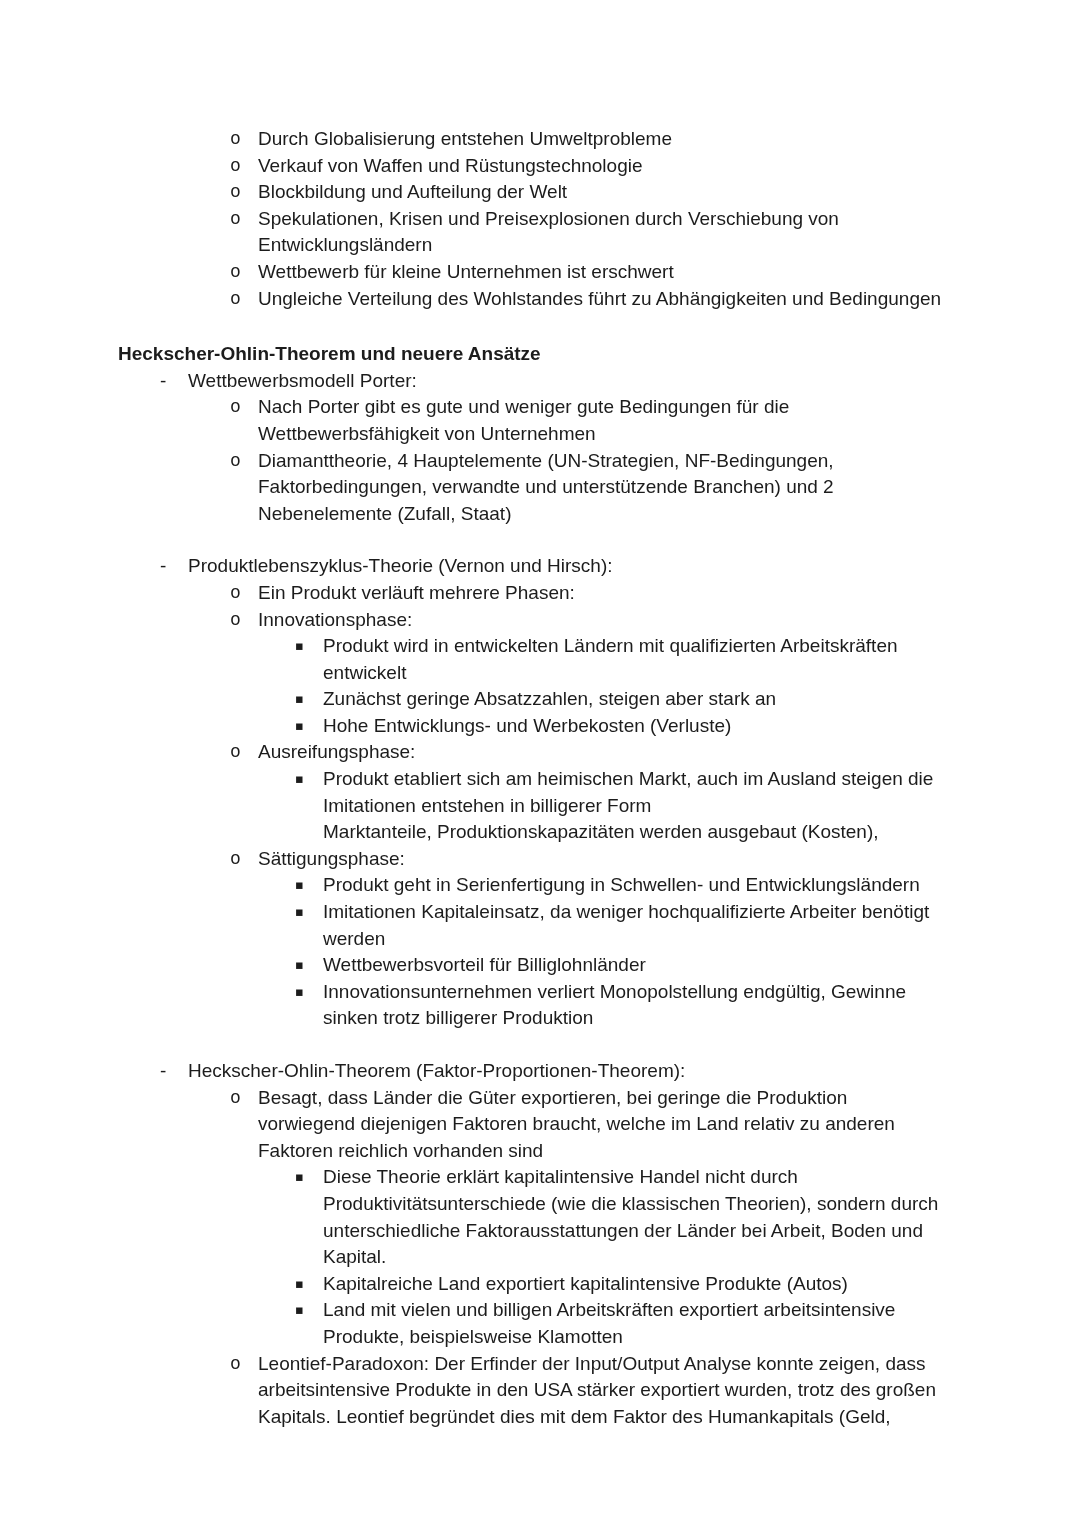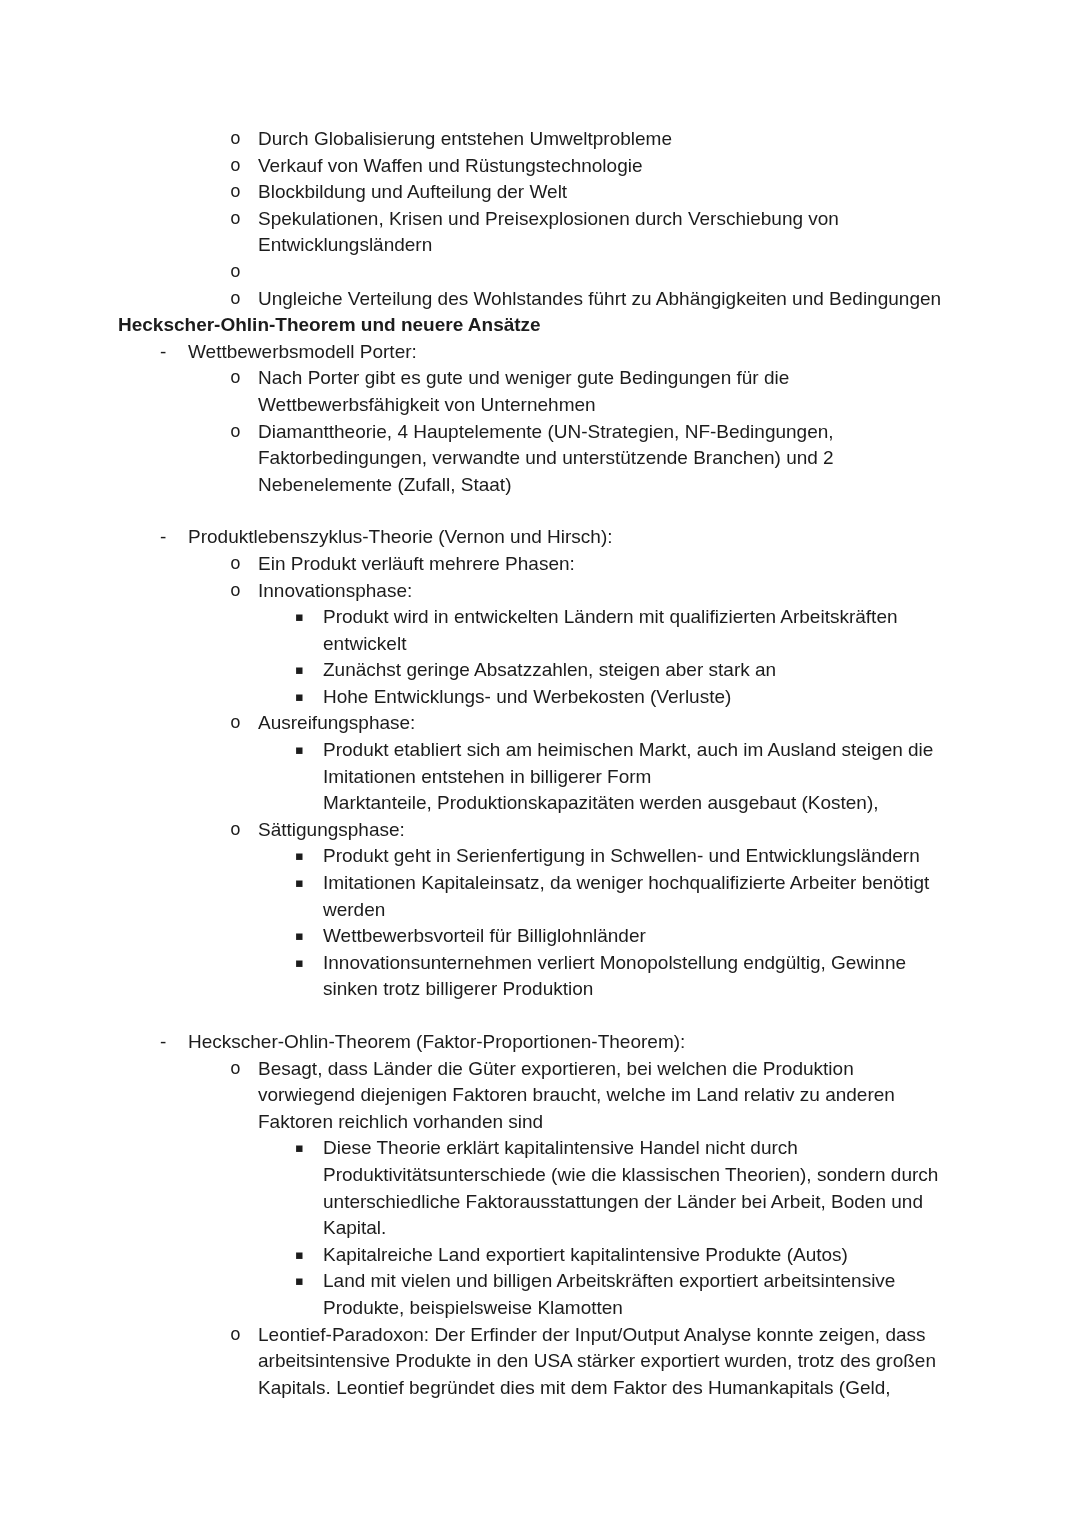--- a/index.html
+++ b/index.html
@@ -76,26 +76,27 @@
       <div class="ln lv2">
     <span class="mk">o</span>
     <span class="tx">Spekulationen, Krisen und Preisexplosionen durch Verschiebung von</span>
   </div>
       <div class="ln lv2">
     <span class="mk"></span>
     <span class="tx">Entwicklungsländern</span>
   </div>
       <div class="ln lv2">
     <span class="mk">o</span>
+    <span class="tx">Wettbewerb für kleine Unternehmen ist erschwert</span>
   </div>
       <div class="ln lv2">
     <span class="mk">o</span>
     <span class="tx">Ungleiche Verteilung des Wohlstandes führt zu Abhängigkeiten und Bedingungen</span>
   </div>
-      <div class="ln lv0" style="">
+      <div class="ln lv0" style="margin-top: 29px;">
 
     <span class="tx">Heckscher-Ohlin-Theorem und neuere Ansätze</span>
   </div>
       <div class="ln lv1">
     <span class="mk">-</span>
     <span class="tx">Wettbewerbsmodell Porter:</span>
   </div>
       <div class="ln lv2">
     <span class="mk">o</span>
     <span class="tx">Nach Porter gibt es gute und weniger gute Bedingungen für die</span>
@@ -187,21 +188,21 @@
       <div class="ln lv3">
     <span class="mk"></span>
     <span class="tx">sinken trotz billigerer Produktion</span>
   </div>
       <div class="ln lv1" style="margin-top: 26px;">
     <span class="mk">-</span>
     <span class="tx">Heckscher-Ohlin-Theorem (Faktor-Proportionen-Theorem):</span>
   </div>
       <div class="ln lv2">
     <span class="mk">o</span>
-    <span class="tx">Besagt, dass Länder die Güter exportieren, bei welchen die Produktion</span>
+    <span class="tx">Besagt, dass Länder die Güter exportieren, bei geringe die Produktion</span>
   </div>
       <div class="ln lv2">
     <span class="mk"></span>
     <span class="tx">vorwiegend diejenigen Faktoren braucht, welche im Land relativ zu anderen</span>
   </div>
       <div class="ln lv2">
     <span class="mk"></span>
     <span class="tx">Faktoren reichlich vorhanden sind</span>
   </div>
       <div class="ln lv3">

